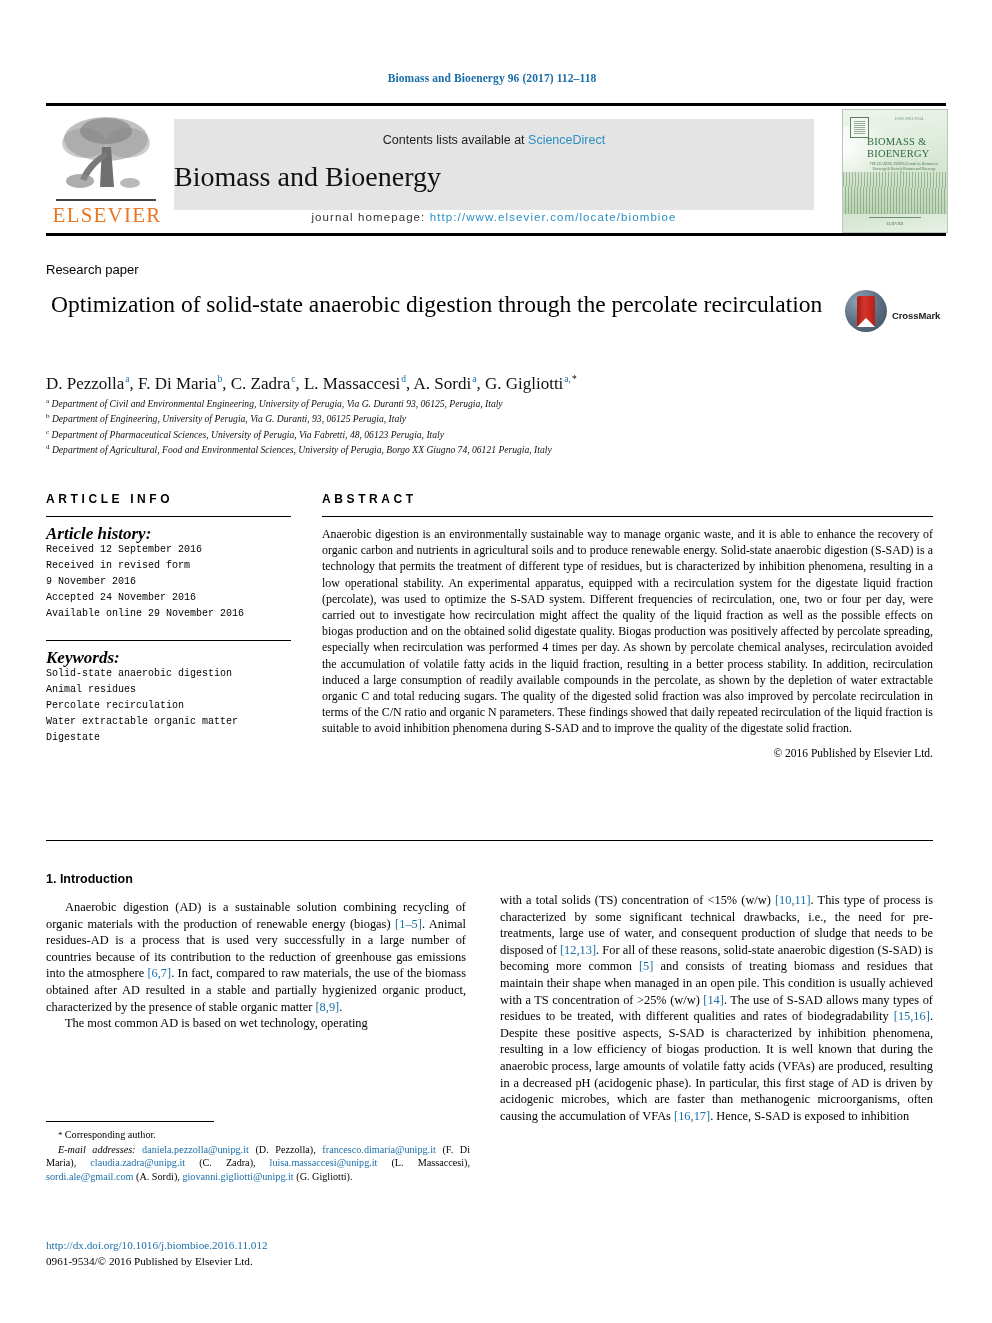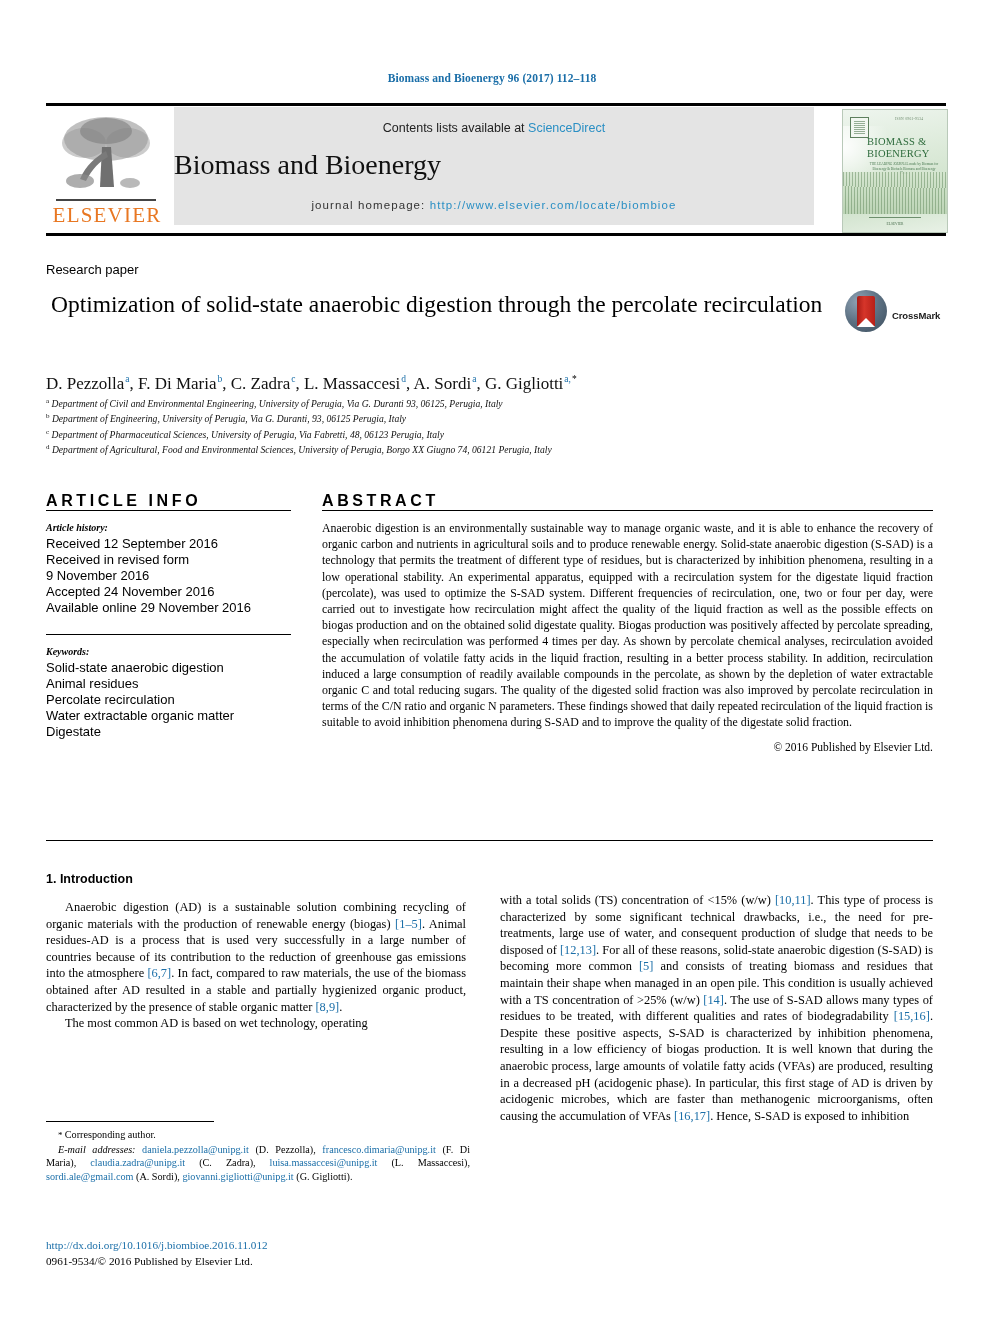--- a/index.html
+++ b/index.html
@@ -80,23 +80,23 @@
   }
   .elsevier-bar {
     position: absolute;
     left: 8px; top: 88px;
     width: 100px;
     height: 2px;
     background: #444;
   }
   .masthead-center {
     position: absolute;
-    left: 128px; top: 4px;
+    left: 128px; top: 16px;
     width: 640px;
-    height: 118px;
+    height: 91px;
     background: #e4e4e4;
   }
   .contents-line {
     position: absolute;
     left: 0; top: 14px;
     width: 640px;
     text-align: center;
     font-family: "Liberation Sans", sans-serif;
     font-size: 12.5px;
     color: #222;
@@ -312,41 +312,42 @@
     left: 46px; top: 492px;
     width: 245px;
   }
   .abs-col {
     position: absolute;
     left: 322px; top: 492px;
     width: 611px;
   }
   .sec-head {
     font-family: "Liberation Sans", sans-serif;
-    font-size: 16px;
+    font-size: 12px;
     font-weight: bold;
     letter-spacing: 3.6px;
     color: #000;
+    margin-bottom: 10px;
   }
   .hr-thin {
     height: 1px;
     background: #000;
     margin: 0 0 9px 0;
   }
   .info-sub {
     font-family: "Liberation Serif", serif;
     font-style: italic;
     font-weight: bold;
-    font-size: 10px;
+    font-size: 17px;
     line-height: 16px;
     margin: 0;
   }
   .info-line {
-    font-family: Liberation Sans, sans-serif;
-    font-size: 13px;
+    font-family: Liberation Mono, monospace;
+    font-size: 10px;
     line-height: 16px;
   }
   .info-gap { height: 14px; }
   .hr-thin2 {
     height: 1px;
     background: #000;
     margin: 4px 0 9px 0;
   }
   .abstract-body {
     font-family: "Liberation Serif", serif;

